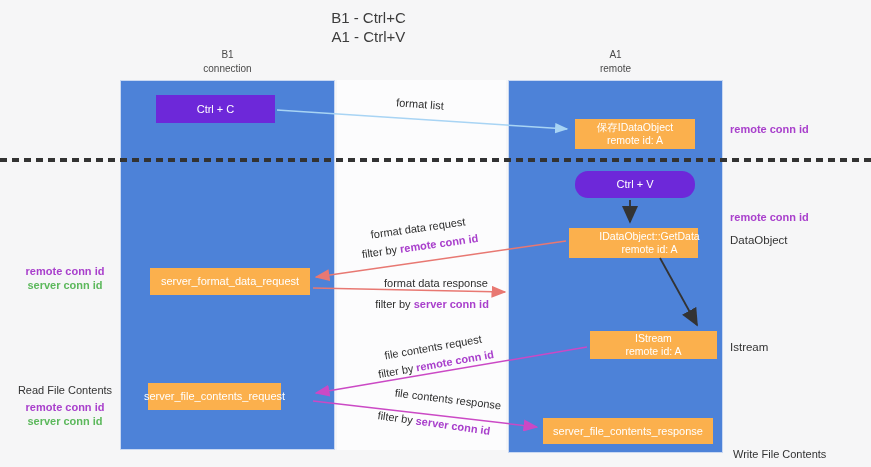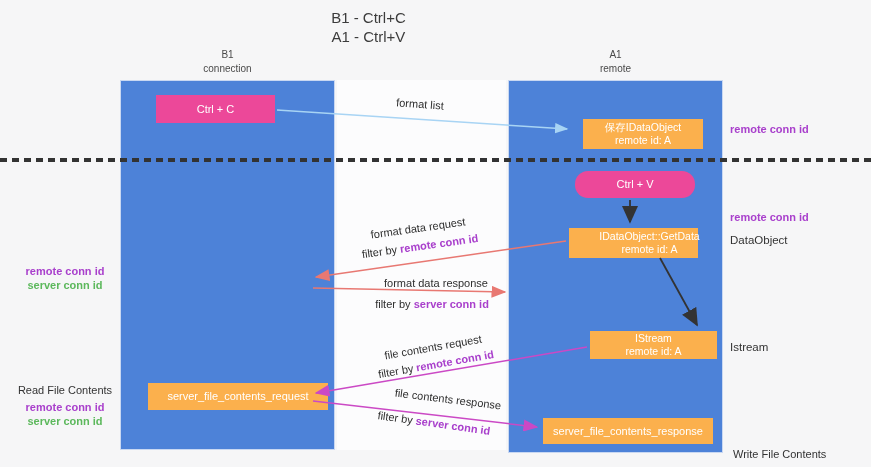--- a/index.html
+++ b/index.html
@@ -9,21 +9,21 @@
   .lane{position:absolute;background:#4d82d8;border:1px solid #c9d8f2;box-sizing:border-box;}
   .lane-left{left:120px;top:80px;width:215px;height:370px;}
   .lane-right{left:508px;top:80px;width:215px;height:373px;}
   .title{position:absolute;left:0;top:8px;width:737px;text-align:center;font-size:15px;line-height:19px;color:#3c3c3c;}
   .lanehdr{position:absolute;top:48px;width:215px;text-align:center;font-size:10px;line-height:14px;color:#4a4a4a;}
   .hdr-left{left:120px;} .hdr-right{left:508px;}
   .dash{position:absolute;left:0;top:158px;width:871px;height:4px;
         background:repeating-linear-gradient(90deg,#333 0 7px,transparent 7px 12px);}
   .node{position:absolute;display:flex;flex-direction:column;align-items:center;justify-content:center;
         color:#fff;text-align:center;font-size:11px;line-height:13px;box-sizing:border-box;}
-  .green{background:#ec4899;}
+  .green{background:#6d28d9;}
   .orange{background:#fbb04d;}
   .node .sm{font-size:10.5px;line-height:13px;}
   .lbl{position:absolute;white-space:nowrap;font-size:11px;color:#2e2e2e;}
   .purple{color:#a940cc;font-weight:bold;}
   .greentxt{color:#5cb85c;font-weight:bold;}
   .blk{color:#333;text-align:right;}
   .sidegrp{position:absolute;left:15px;width:100px;text-align:center;font-size:11px;line-height:14px;}
   svg.overlay{position:absolute;left:0;top:0;pointer-events:none;}
 </style>
 </head>
@@ -48,42 +48,45 @@
   <div class="midstrip"></div>
   <div class="lane lane-left"></div>
   <div class="lane lane-right"></div>
 
   <div class="dash"></div>
 
   <div class="node green" style="left:156px;top:95px;width:119px;height:28px;">
     <div>Ctrl + C</div>
   </div>
 
-  <div class="node orange" style="left:575px;top:119px;width:120px;height:30px;margin-left:8px;">
+  <div class="node orange" style="left:575px;top:119px;width:120px;height:30px;">
     <div class="sm">保存IDataObject</div>
     <div class="sm">remote id: A</div>
   </div>
 
   <div class="node green" style="left:575px;top:171px;width:120px;height:27px;border-radius:13px;">
     <div>Ctrl + V</div>
   </div>
 
   <div class="node orange" style="left:569px;top:228px;width:129px;height:30px;padding-left:32px;">
     <div class="sm">IDataObject::GetData</div>
     <div class="sm">remote id: A</div>
   </div>
 
+  <div class="node orange" style="left:150px;top:268px;width:160px;height:27px;">
+    <div>server_format_data_request</div>
+  </div>
 
 
   <div class="node orange" style="left:590px;top:331px;width:127px;height:28px;">
     <div class="sm">IStream</div>
     <div class="sm">remote id: A</div>
   </div>
 
-  <div class="node orange" style="left:148px;top:383px;width:180px;height:27px;">
+  <div class="node orange" style="left:148px;top:383px;width:133px;height:27px;">
     <div>server_file_contents_request</div>
   </div>
 
   <div class="node orange" style="left:543px;top:418px;width:170px;height:26px;">
     <div>server_file_contents_response</div>
   </div>
 
   <div class="lbl purple" style="left:730px;top:123px;">remote conn id</div>
   <div class="lbl purple" style="left:730px;top:211px;">remote conn id</div>
   <div class="lbl blk" style="left:730px;top:234px;font-size:11.5px;">DataObject</div>

